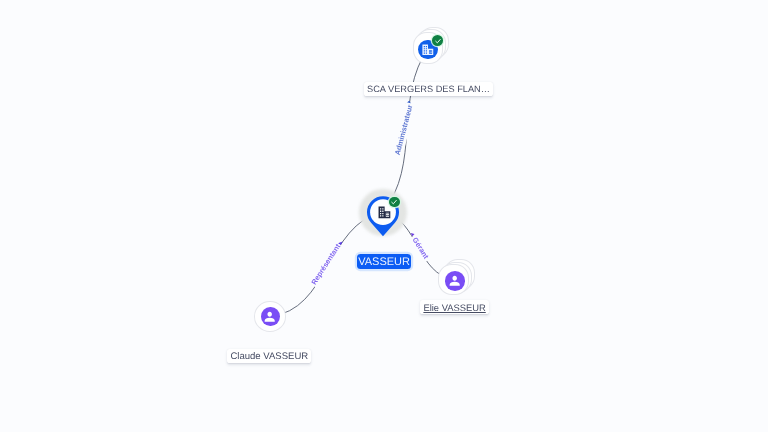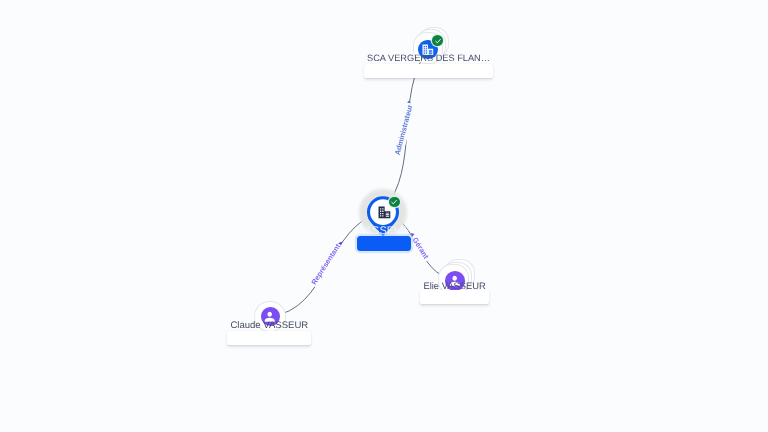--- a/index.html
+++ b/index.html
@@ -14,22 +14,22 @@
   .stack-card{position:absolute;background:#ffffff;border:0.85px solid #e4e6eb;
      border-radius:44%;box-sizing:border-box;}
   .avatar-circle{position:absolute;border-radius:50%;display:flex;align-items:center;justify-content:center;}
   .verified-badge{position:absolute;border-radius:50%;background:#108043;
      display:flex;align-items:center;justify-content:center;
      box-shadow:0 0 0 1.3px rgba(215,248,228,.85);}
 
   
   .chip{position:absolute;background:#ffffff;border-radius:2.6px;
     box-shadow:0 1.3px 2.8px rgba(50,60,90,.13), 0 0.4px 1px rgba(50,60,90,.07);
-    color:#464c63;display:flex;align-items:flex-end;justify-content:center;padding-bottom:14px;
-    white-space:nowrap;letter-spacing:0px;line-height:1;box-sizing:border-box;}
+    color:#464c63;display:flex;align-items:flex-end;justify-content:center;padding-bottom:1px;
+    white-space:nowrap;letter-spacing:0px;line-height:1;box-sizing:border-box;margin-top:18px;}
   .chip.primary{background:#0b5cf4;color:#eaf2ff;border-radius:3.5px;
     box-shadow:0 0 0 2.2px rgba(160,198,255,.40);}
 
   text.elbl{font-family:"Liberation Sans",sans-serif;font-size:7.3px;font-weight:700;letter-spacing:0px;opacity:.88;}
 </style>
 </head>
 <body>
 
 <div id="graph">
 
@@ -110,16 +110,16 @@
 
   <div class="node" id="node-elie" style="left:0;top:0">
     <div class="stack-card" style="left:444.0px;top:259.1px;width:31.2px;height:31.1px;"></div>
     <div class="stack-card" style="left:440.9px;top:261.6px;width:31.2px;height:31.1px;"></div>
     <div class="stack-card" style="left:437.9px;top:264.1px;width:31.2px;height:31.1px;"></div>
     <div class="avatar-circle" style="left:444.7px;top:271.2px;width:19.9px;height:19.5px;background:#7a4df5;">
       <svg width="15.4" height="15.4" viewBox="0 0 24 24" style="margin-top:0.4px;">
         <path fill="#ffffff" d="M12 12.1c1.93 0 3.5-1.78 3.5-3.95S13.93 4.2 12 4.2 8.5 5.98 8.5 8.15 10.07 12.1 12 12.1z M12 13.6c-4.2 0-7.9 2.05-7.9 4.55v1.85h15.8v-1.85c0-2.5-3.7-4.55-7.9-4.55z"></path>
       </svg>
     </div>
-    <div class="chip" style="left:419.7px;top:290px;width:69.8px;height:13.6px;font-size:9.4px;">Elie VASSEUR</div>
+    <div class="chip" style="left:419.7px;top:282px;width:69.8px;height:13.6px;font-size:9.4px;text-decoration:underline;">Elie VASSEUR</div>
   </div>
 
 </div>
 
 </body></html>

